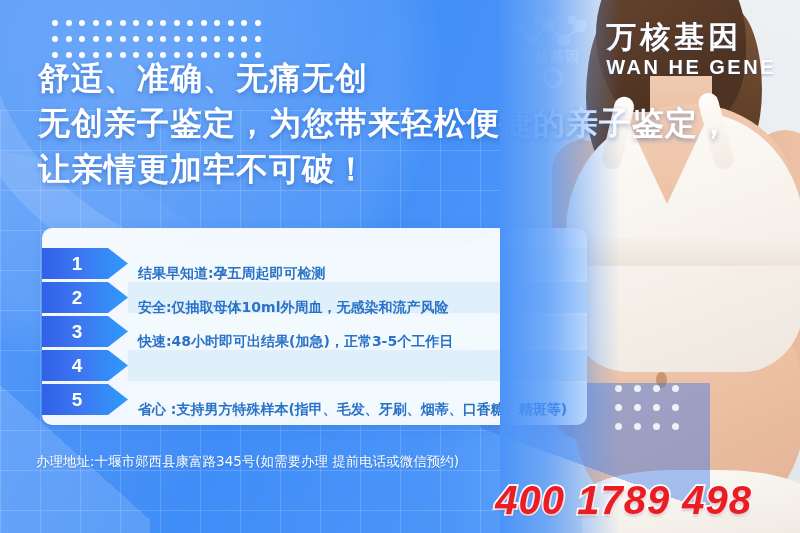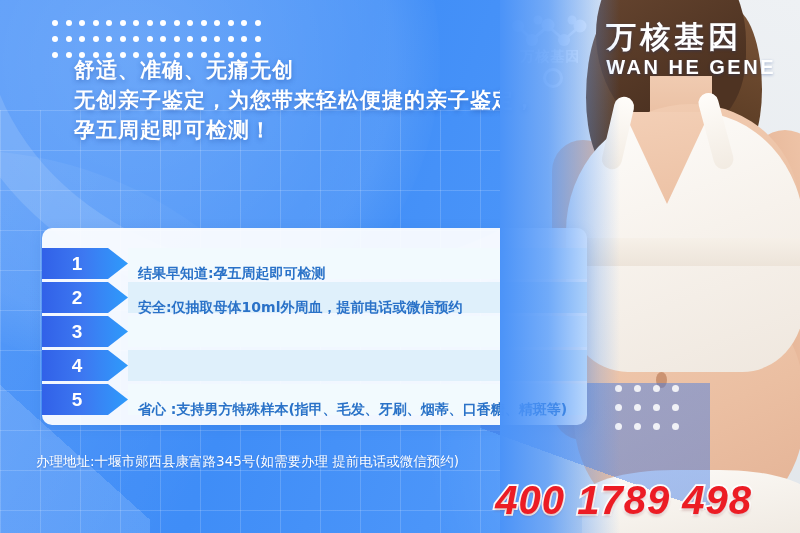--- a/index.html
+++ b/index.html
@@ -169,25 +169,24 @@
   }
   .logo-en{
     color:#fff;font-size:20px;font-weight:700;letter-spacing:2.5px;margin-top:5px;
     font-family:"Liberation Sans",sans-serif;
     text-shadow:0 1px 3px rgba(20,60,140,.35);
   }
 
   
   .headline{position:absolute;left:38px;top:56px;z-index:5;}
   .headline div{
-    color:#fff;font-weight:700;font-size:21px;line-height:1.42;
+    color:#fff;font-weight:700;font-size:32px;line-height:1.42;
     letter-spacing:1px;white-space:nowrap;
     font-family:"DejaVu Sans","Liberation Sans",sans-serif;
     text-shadow:0 2px 5px rgba(26,72,160,.45);
-    margin-left:36px;
   }
 
   
   .panel{
     position:absolute;left:42px;top:228px;width:545px;height:197px;
     background:rgba(255,255,255,.93);border-radius:10px;
     box-shadow:0 3px 14px rgba(30,80,170,.13);
     z-index:5;
   }
   .rows{position:absolute;left:0;top:20px;width:545px;}
@@ -358,44 +357,45 @@
     </div>
     <div class="logo-txt">
       <div class="logo-cn">万核基因</div>
       <div class="logo-en">WAN HE GENE</div>
     </div>
   </div>
 
   <div class="headline">
     <div>舒适、准确、无痛无创</div>
     <div>无创亲子鉴定，为您带来轻松便捷的亲子鉴定，</div>
-    <div>孕五周起即可检测！</div>
+    <div>让亲情更加牢不可破！</div>
   </div>
 
   <div class="panel">
     <div class="rows" id="featureRows">
         <div class="row norm">
           <div class="rowbg"></div>
           <div class="badge">
             <span>1</span>
           </div>
           <div class="row-text">结果早知道:孕五周起即可检测</div>
         </div>
         <div class="row alt">
           <div class="rowbg"></div>
           <div class="badge">
             <span>2</span>
           </div>
-          <div class="row-text">安全:仅抽取母体10ml外周血，提前电话或微信预约</div>
+          <div class="row-text">安全:仅抽取母体10ml外周血，无感染和流产风险</div>
         </div>
         <div class="row norm">
           <div class="rowbg"></div>
           <div class="badge">
             <span>3</span>
           </div>
+          <div class="row-text">快速:48小时即可出结果(加急)，正常3-5个工作日</div>
         </div>
         <div class="row alt">
           <div class="rowbg"></div>
           <div class="badge">
             <span>4</span>
           </div>
         </div>
         <div class="row norm">
           <div class="rowbg"></div>
           <div class="badge">

